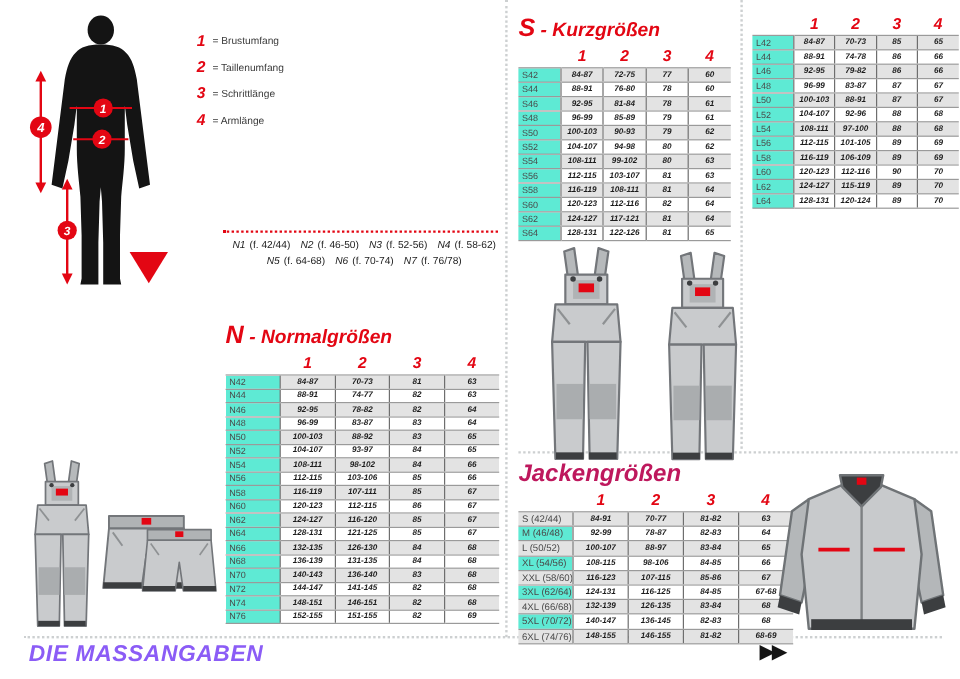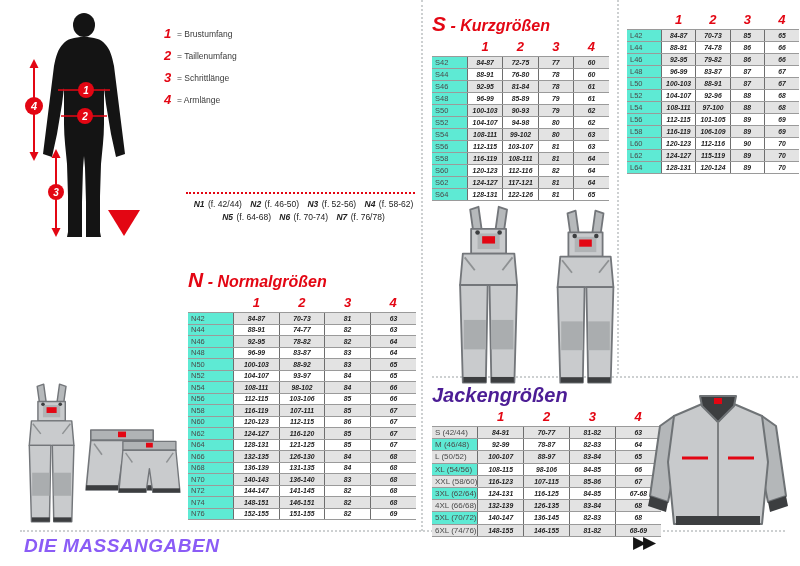--- a/index.html
+++ b/index.html
@@ -18,28 +18,28 @@
   #intro p{margin:0 0 9px;font-size:8.5px;line-height:1.35;color:#3a3a3a;}
   .legend{margin-top:16px;}
   .legend-item{display:flex;align-items:center;margin-bottom:7px;}
   .legend-num{color:#e30613;font-style:italic;font-weight:bold;font-size:13px;width:13px;}
   .legend-text{font-size:8.5px;color:#3a3a3a;}
 
   
   #shorts-box{left:186px;top:192px;width:229px;border-top:2px dotted #e30613;padding-top:5px;text-align:center;}
   #shorts-box .heading{color:#e30613;font-style:italic;font-weight:bold;font-size:10.5px;margin-bottom:4px;}
   #shorts-box .row{font-size:8.5px;color:#222;margin-bottom:3px;}
-  #shorts-box .code{font-style:italic;font-weight:bold;margin-left:6px;}
+  #shorts-box .code{font-style:italic;font-weight:normal;margin-left:6px;}
   #shorts-box .range{margin-left:1px;}
 
   
   .sec-head{white-space:nowrap;margin-bottom:3px;}
   .sec-head .big{color:#e30613;font-style:italic;font-weight:bold;font-size:21px;}
   .sec-head .rest{color:#e30613;font-style:italic;font-weight:bold;font-size:16px;}
-  .sec-title{color:#4c1d95;font-style:italic;font-weight:bold;font-size:20px;margin:2px 0 2px;}
+  .sec-title{color:#be185d;font-style:italic;font-weight:bold;font-size:20px;margin:2px 0 2px;}
 
   
   table.size-table{border-collapse:collapse;table-layout:fixed;}
   .size-table th{color:#e30613;font-style:italic;font-weight:bold;font-size:13px;text-align:center;padding:0 0 2px;border:none;}
   .size-table td{height:11px;padding:0 1px;text-align:center;font-size:6.8px;font-style:italic;font-weight:bold;color:#1c1c1c;border-top:1px solid #9a9a9a;border-bottom:1px solid #9a9a9a;border-left:1px solid #6e6e6e;overflow:hidden;white-space:nowrap;}
   .size-table td.lbl{font-style:normal;font-weight:normal;font-size:7.5px;color:#4a4a4a;text-align:left;padding-left:3px;border-left:none;background:#5eead4;}
   .size-table tbody tr:nth-child(odd) td:not(.lbl){background:#e3e3e3;}
 
   #section-s{left:432px;top:12px;}
   #section-l{left:627px;top:12px;}

